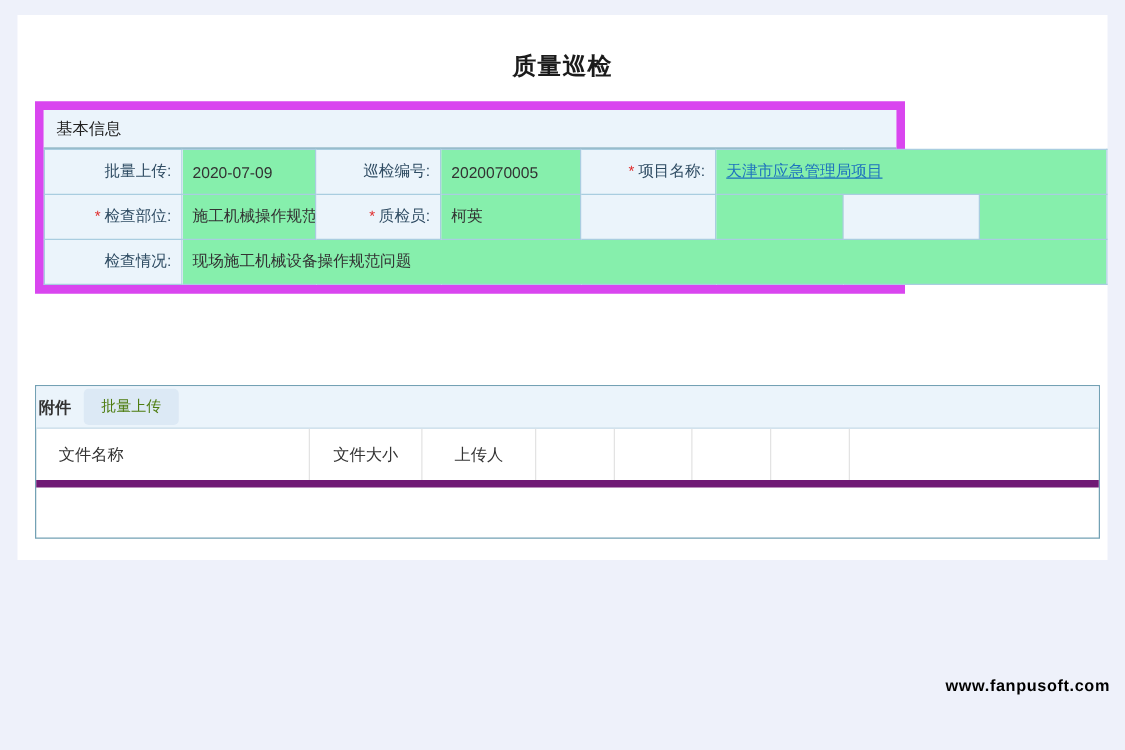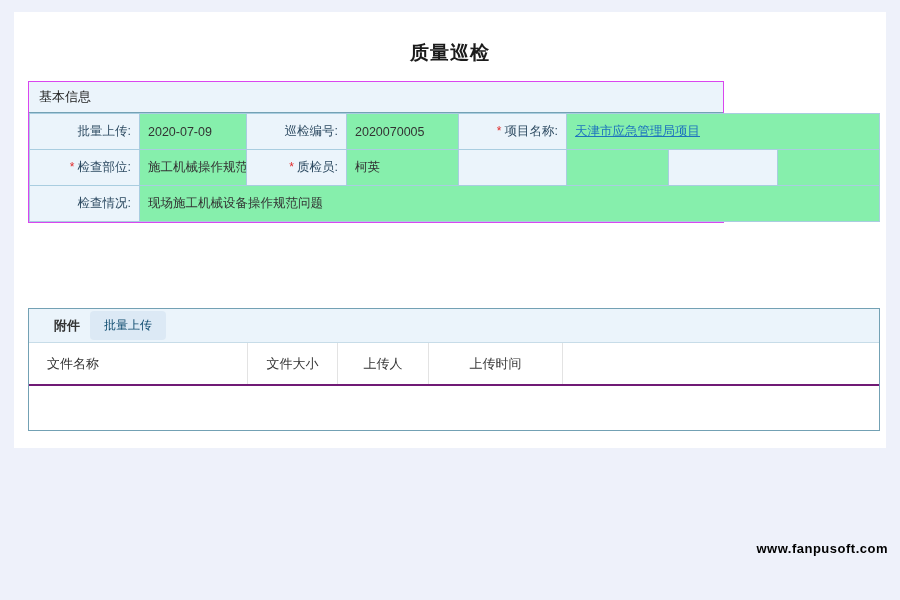--- a/index.html
+++ b/index.html
@@ -9,21 +9,21 @@
     font-family:"Liberation Sans","DejaVu Sans",sans-serif;
   }
   .card{position:absolute;left:14px;top:12px;width:872px;height:436px;background:#FFFFFF;}
   .page-title{
     position:absolute;left:0;top:40px;width:100%;text-align:center;
     font-size:19px;font-weight:bold;color:#1b1b1b;margin:0;letter-spacing:1px;
   }
   
   .basic-wrap{
     position:absolute;left:28px;top:81px;width:696px;box-sizing:border-box;
-    border:1px solid #d946ef;background:#fff;
+    border:7px solid #d946ef;background:#fff;
   }
   .section-head{
     background:#EBF4FB;height:30px;line-height:30px;padding-left:10px;
     font-size:13px;color:#222;border-bottom:1px solid #73A1B4;
   }
   table.grid{border-collapse:collapse;table-layout:fixed;width:850px;}
   table.grid td{
     border:1px solid #A9CDE0;height:35px;padding:0 8px;font-size:12.5px;
     overflow:hidden;white-space:nowrap;box-sizing:content-box;
   }
@@ -31,28 +31,28 @@
   td.val{background:#86efac;color:#333;text-align:left;}
   .req{color:#E02B2B;margin-right:3px;font-size:12px;}
   a.proj-link{color:#1E73BE;text-decoration:underline;}
   
   .attach-box{
     position:absolute;left:28px;top:308px;width:852px;height:123px;box-sizing:border-box;
     border:1px solid #73A1B4;background:#fff;
   }
   .attach-head{
     background:#EBF4FB;height:33px;display:flex;align-items:center;
-    padding-left:25px;gap:10px;border-bottom:1px solid #C7DCE8;
+    padding-left:2px;gap:10px;border-bottom:1px solid #C7DCE8;
   }
   .attach-title{font-size:13px;font-weight:bold;color:#333;}
   .batch-btn{
-    background:#DCE9F5;color:#0c4a6e;border:none;border-radius:4px;
+    background:#DCE9F5;color:#4d7c0f;border:none;border-radius:4px;
     padding:6px 14px;font-size:12px;cursor:pointer;font-family:Liberation Serif, serif;
   }
-  .file-header{display:flex;height:41px;border-bottom:2px solid #701a75;align-items:center;}
+  .file-header{display:flex;height:41px;border-bottom:6px solid #701a75;}
   .fh-cell{
     box-sizing:border-box;border-right:1px solid #E3E3E3;font-size:13px;color:#333;
     line-height:41px;text-align:center;overflow:hidden;white-space:nowrap;
   }
   .fh-cell:last-child{border-right:none;}
   .fh-name{width:219px;text-align:left;padding-left:18px;}
   .fh-size{width:90px;}
   .fh-uploader{width:91px;}
   .fh-time{width:134px;}
   .fh-e1{width:63px;}.fh-e2{width:62px;}.fh-e3{width:63px;}.fh-e4{width:63px;}.fh-e5{width:65px;}
@@ -111,21 +111,20 @@
 
 <div class="attach-box">
   <div class="attach-head">
     <span class="attach-title">附件</span>
     <button class="batch-btn">批量上传</button>
   </div>
   <div class="file-header">
     <div class="fh-cell fh-name">文件名称</div>
     <div class="fh-cell fh-size">文件大小</div>
     <div class="fh-cell fh-uploader">上传人</div>
-    <div class="fh-cell fh-time">上传时间</div>
     <div class="fh-cell fh-e1"></div>
     <div class="fh-cell fh-e2"></div>
     <div class="fh-cell fh-e3"></div>
     <div class="fh-cell fh-e4"></div>
     <div class="fh-cell fh-e5"></div>
   </div>
   <div></div>
 </div>
 
 <div class="brand">

